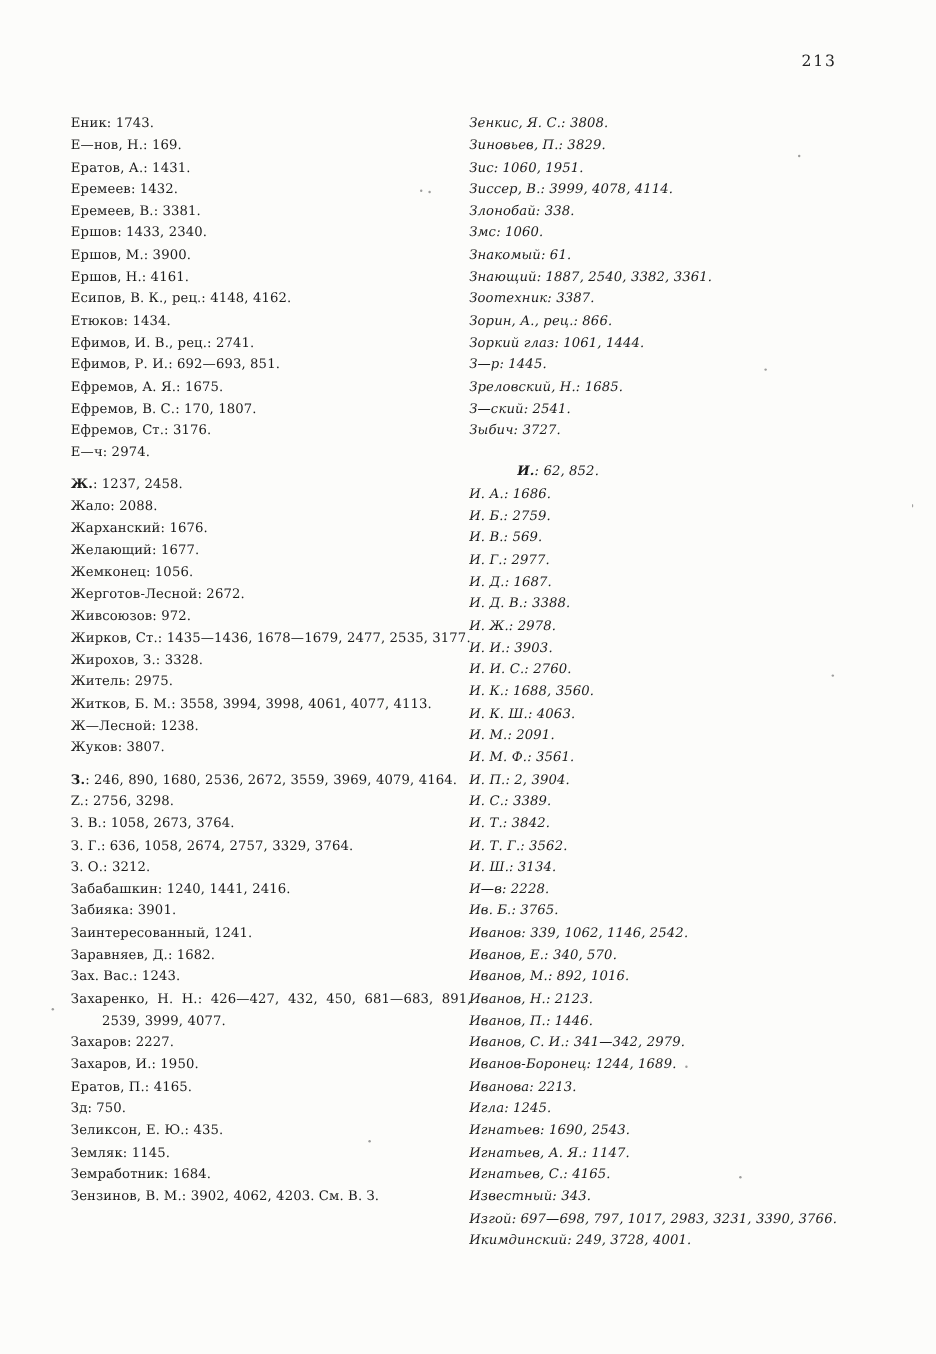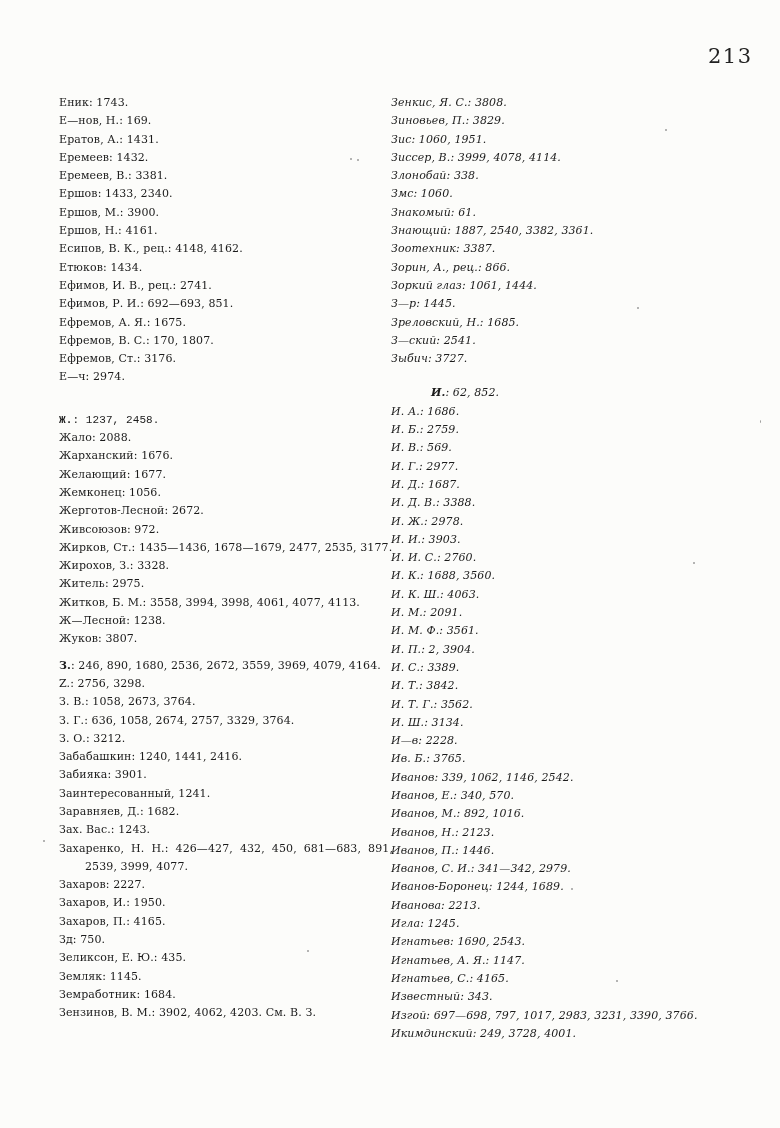--- a/index.html
+++ b/index.html
@@ -10,22 +10,22 @@
   }
   .page {
     position: relative;
     width: 780px; height: 1128px;
     background: #fcfcfa;
     overflow: hidden;
     color: #1b1b1b;
   }
   .page-number {
     position: absolute;
-    left: 708px; top: 44px;
-    font-size: 21px;
+    left: 668px; top: 44px;
+    font-size: 13px;
     letter-spacing: 1.5px;
     color: #222;
   }
   .col {
     position: absolute;
     top: 94px;
     font-size: 11px;
     line-height: 18.3px;
     letter-spacing: 0.1px;
   }
@@ -59,21 +59,21 @@
       <div class="entry"><span class="head">Ершов, М.</span><span class="refs">: 3900.</span></div>
       <div class="entry"><span class="head">Ершов, Н.</span><span class="refs">: 4161.</span></div>
       <div class="entry"><span class="head">Есипов, В. К., рец.</span><span class="refs">: 4148, 4162.</span></div>
       <div class="entry"><span class="head">Етюков</span><span class="refs">: 1434.</span></div>
       <div class="entry"><span class="head">Ефимов, И. В., рец.</span><span class="refs">: 2741.</span></div>
       <div class="entry"><span class="head">Ефимов, Р. И.</span><span class="refs">: 692—693, 851.</span></div>
       <div class="entry"><span class="head">Ефремов, А. Я.</span><span class="refs">: 1675.</span></div>
       <div class="entry"><span class="head">Ефремов, В. С.</span><span class="refs">: 170, 1807.</span></div>
       <div class="entry"><span class="head">Ефремов, Ст.</span><span class="refs">: 3176.</span></div>
       <div class="entry"><span class="head">Е—ч</span><span class="refs">: 2974.</span></div>
-      <div class="entry" style="margin-top: 24px; font-family: Liberation Mono, monospace;"><span class="head bold">Ж.</span><span class="refs">: 1237, 2458.</span></div>
+      <div class="entry" style="margin-top: 8px;"><span class="head bold">Ж.</span><span class="refs">: 1237, 2458.</span></div>
       <div class="entry"><span class="head">Жало</span><span class="refs">: 2088.</span></div>
       <div class="entry"><span class="head">Жарханский</span><span class="refs">: 1676.</span></div>
       <div class="entry"><span class="head">Желающий</span><span class="refs">: 1677.</span></div>
       <div class="entry"><span class="head">Жемконец</span><span class="refs">: 1056.</span></div>
       <div class="entry"><span class="head">Жерготов-Лесной</span><span class="refs">: 2672.</span></div>
       <div class="entry"><span class="head">Живсоюзов</span><span class="refs">: 972.</span></div>
       <div class="entry justify"><span class="head">Жирков, Ст.</span><span class="refs">: 1435—1436, 1678—1679, 2477, 2535, 3177.</span></div>
       <div class="entry"><span class="head">Жирохов, З.</span><span class="refs">: 3328.</span></div>
       <div class="entry"><span class="head">Житель</span><span class="refs">: 2975.</span></div>
       <div class="entry justify"><span class="head">Житков, Б. М.</span><span class="refs">: 3558, 3994, 3998, 4061, 4077, 4113.</span></div>
@@ -85,21 +85,21 @@
       <div class="entry"><span class="head">З. Г.</span><span class="refs">: 636, 1058, 2674, 2757, 3329, 3764.</span></div>
       <div class="entry"><span class="head">З. О.</span><span class="refs">: 3212.</span></div>
       <div class="entry"><span class="head">Забабашкин</span><span class="refs">: 1240, 1441, 2416.</span></div>
       <div class="entry"><span class="head">Забияка</span><span class="refs">: 3901.</span></div>
       <div class="entry"><span class="head">Заинтересованный</span><span class="refs">, 1241.</span></div>
       <div class="entry"><span class="head">Заравняев, Д.</span><span class="refs">: 1682.</span></div>
       <div class="entry"><span class="head">Зах. Вас.</span><span class="refs">: 1243.</span></div>
       <div class="entry justify"><span class="head">Захаренко, Н. Н.</span><span class="refs">: 426—427, 432, 450, 681—683, 891, 2539, 3999, 4077.</span></div>
       <div class="entry"><span class="head">Захаров</span><span class="refs">: 2227.</span></div>
       <div class="entry"><span class="head">Захаров, И.</span><span class="refs">: 1950.</span></div>
-      <div class="entry"><span class="head">Захаров, П.</span><span class="refs">: 4165.</span></div>
+      <div class="entry"><span class="head">Ератов, П.</span><span class="refs">: 4165.</span></div>
       <div class="entry"><span class="head">Зд</span><span class="refs">: 750.</span></div>
       <div class="entry"><span class="head">Зеликсон, Е. Ю.</span><span class="refs">: 435.</span></div>
       <div class="entry"><span class="head">Земляк</span><span class="refs">: 1145.</span></div>
       <div class="entry"><span class="head">Земработник</span><span class="refs">: 1684.</span></div>
       <div class="entry"><span class="head">Зензинов, В. М.</span><span class="refs">: 3902, 4062, 4203. См. В. З.</span></div>
     </div>
 
   <div class="col col-right">
       <div class="entry"><span class="head">Зенкис, Я. С.</span><span class="refs">: 3808.</span></div>
       <div class="entry"><span class="head">Зиновьев, П.</span><span class="refs">: 3829.</span></div>

